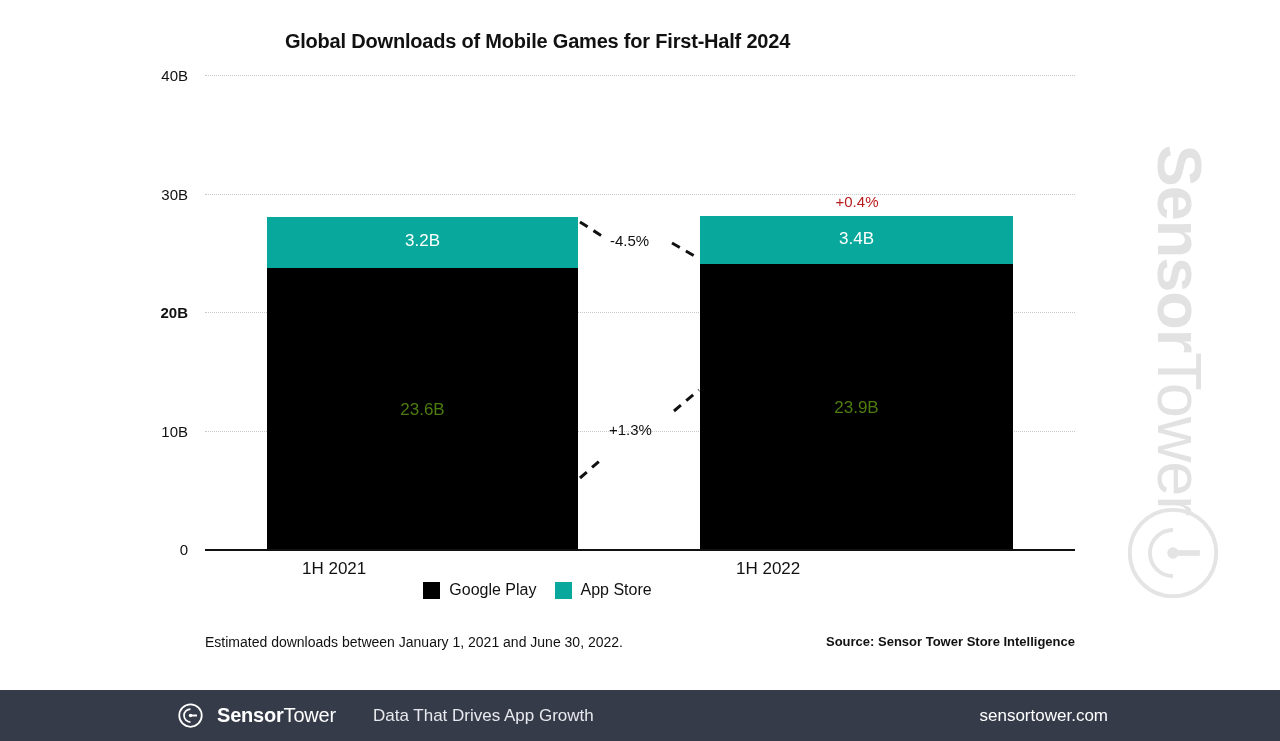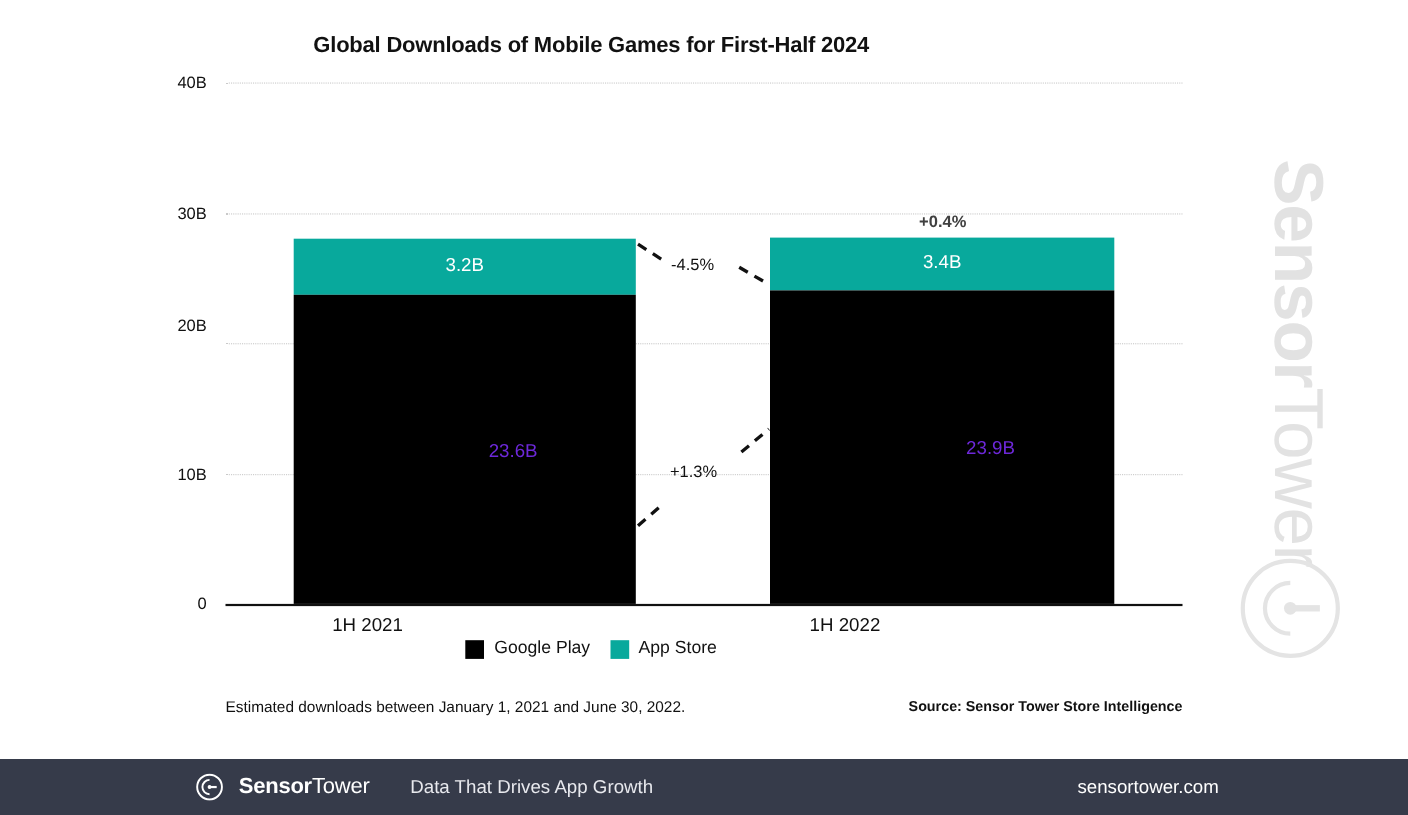--- a/index.html
+++ b/index.html
@@ -57,30 +57,30 @@
   }
 
   .bar{position:absolute;}
   .seg{position:absolute;left:0;width:100%;}
   .seg-black{background:#000000;}
   .seg-teal{background:#08a99c;}
   .seg-label{
     position:absolute;left:0;width:100%;text-align:center;
     color:#ffffff;font-size:17px;
   }
-  .seg-label.dark{color:#6d28d9;margin-left:44px;}
+  .seg-label.dark{color:#4d7c0f;}
 
   .xlabel{
     position:absolute;top:559px;width:240px;text-align:left;
     font-size:17px;color:#111;
   }
 
   .growth-top{
     position:absolute;top:193px;width:200px;text-align:center;
-    font-size:15px;font-weight:bold;color:#404040;
+    font-size:15px;font-weight:normal;color:#b91c1c;
   }
   .conn-label{
     position:absolute;font-size:15px;color:#111;white-space:nowrap;
   }
   .conn-svg{position:absolute;left:0;top:0;overflow:visible;}
 
   
   .legend{
     position:absolute;top:581px;left:0;width:1075px;
     display:flex;justify-content:center;align-items:center;gap:18px;
@@ -134,21 +134,21 @@
 
   <div class="plot">
 
     <div class="gridline" style="top:75px;"></div>
     <div class="gridline" style="top:194px;"></div>
     <div class="gridline" style="top:312px;"></div>
     <div class="gridline" style="top:431px;"></div>
 
     <div class="ytick" style="left:128px;top:67px;">40B</div>
     <div class="ytick" style="left:128px;top:186px;">30B</div>
-    <div class="ytick" style="left:128px;top:288px;">20B</div>
+    <div class="ytick" style="left:128px;top:304px;font-weight:bold;">20B</div>
     <div class="ytick" style="left:128px;top:423px;">10B</div>
     <div class="ytick" style="left:128px;top:541px;">0</div>
 
     <div class="axis"></div>
 
     <div class="bar" style="left:267px;top:217px;width:311px;height:332px;">
       <div class="seg seg-teal" style="top:0;height:51px;"></div>
       <div class="seg-label" style="top:14px;">3.2B</div>
       <div class="seg seg-black" style="top:51px;height:281px;"></div>
       <div class="seg-label dark" style="top:183px;">23.6B</div>

